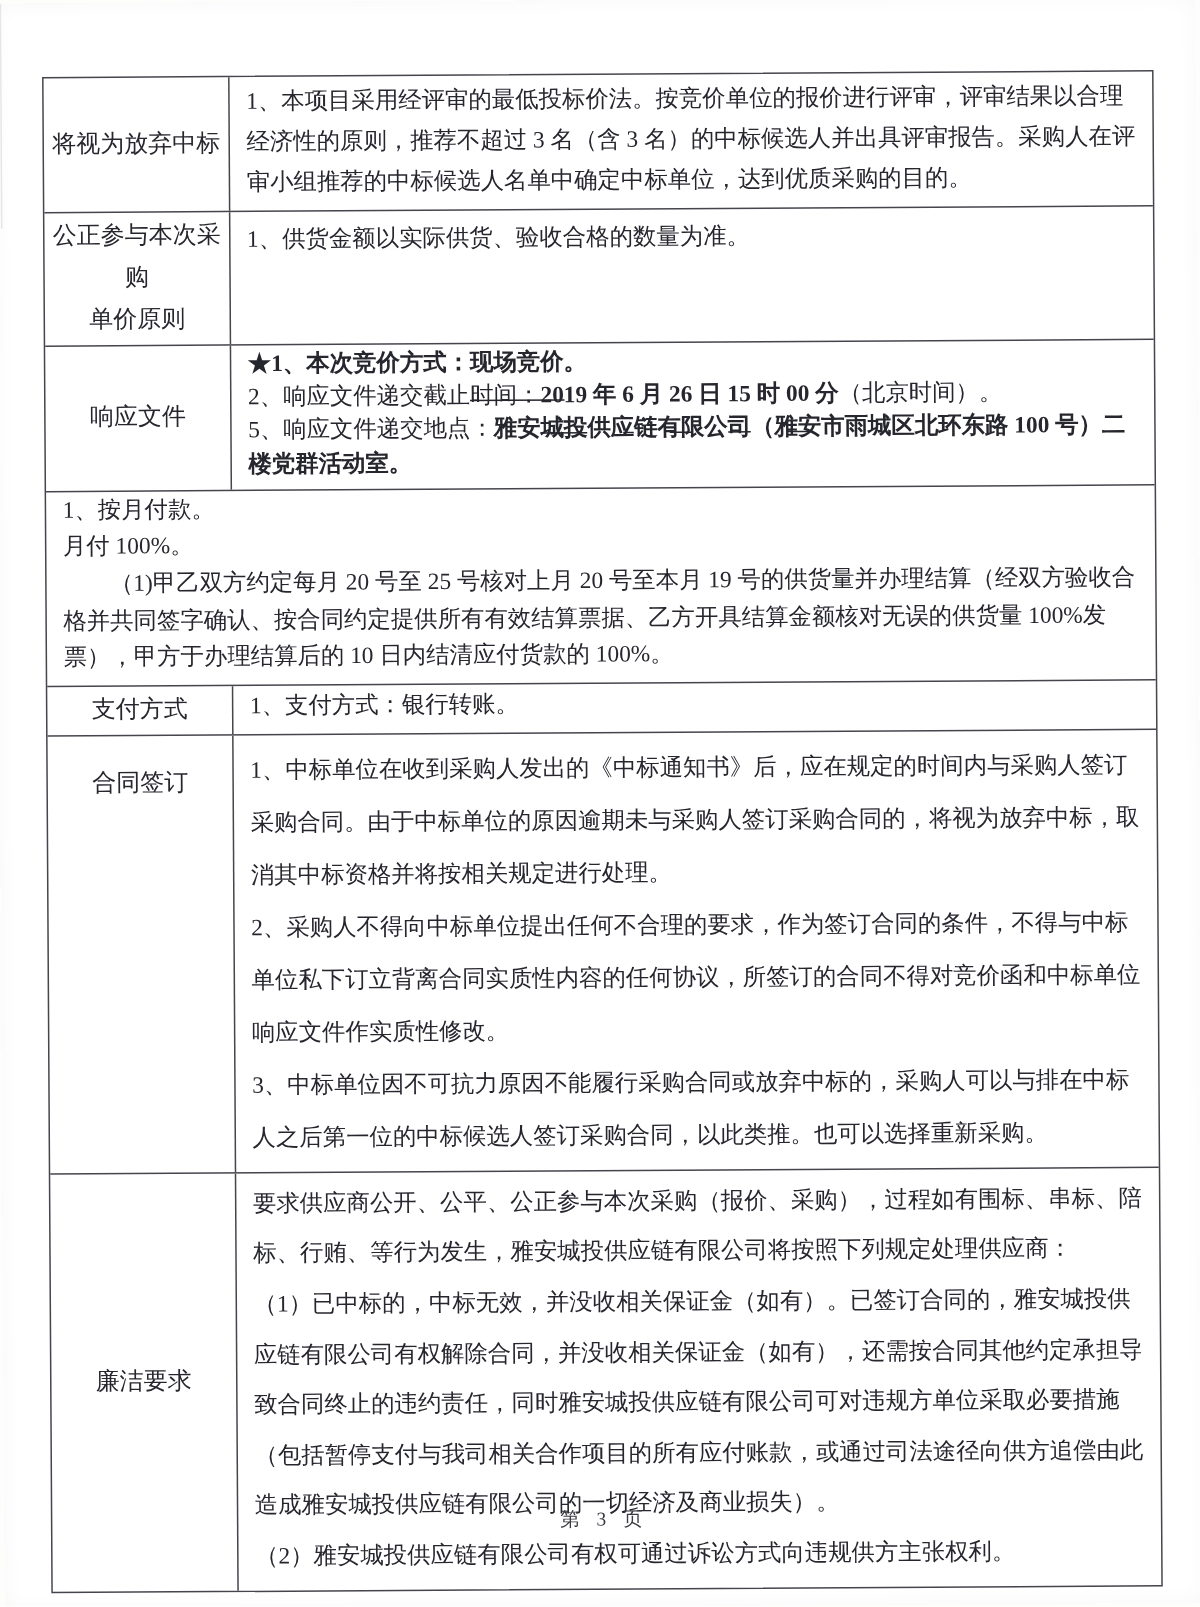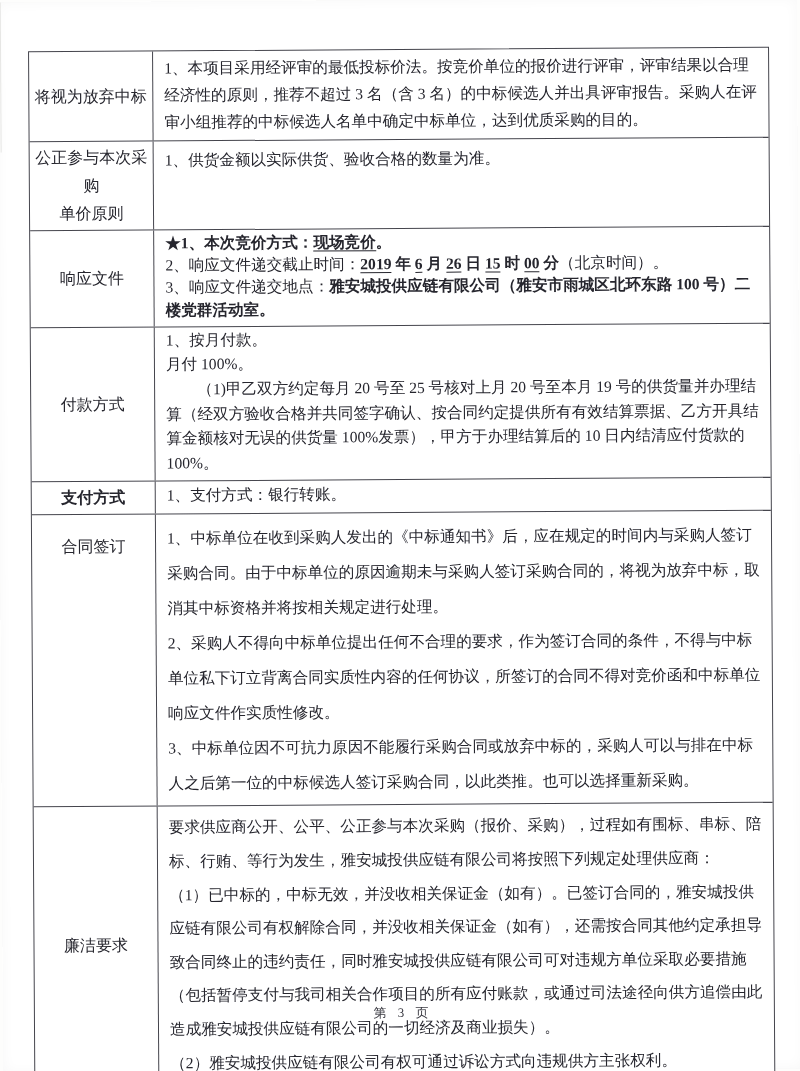--- a/index.html
+++ b/index.html
@@ -31,34 +31,34 @@
     text-align:center;font-size:16px;line-height:28px;
     padding:2px 4px;
   }
   .tcontent{
     flex:1;box-sizing:border-box;
     padding:3px 10px 5px 11px;
     font-size:15.6px;line-height:26px;
   }
   .tcontent p{margin:0;}
   .b{font-weight:bold;}
-  .u{border-bottom:1.1px solid #26262e;padding-bottom:0px;}
+  .u{border-bottom:1.1px solid #26262e;padding-bottom:16px;}
   
   .trow:nth-child(1){min-height:80px;}
   .trow:nth-child(1) .tcontent{line-height:27px;}
   .trow:nth-child(2){min-height:60px;}
   .trow:nth-child(2) .tcontent{line-height:27px;padding-top:5px;}
   .trow:nth-child(3){min-height:87px;}
   .trow:nth-child(3) .tcontent{line-height:22.2px;padding-top:2px;}
   .trow:nth-child(3) .tlabel{line-height:36px;font-family:Liberation Serif, serif;}
   .trow:nth-child(4){min-height:122px;}
   .trow:nth-child(4) .tcontent{line-height:24.6px;padding-top:1px;}
   .trow:nth-child(5){min-height:31px;}
   .trow:nth-child(5) .tcontent{line-height:26px;padding-top:1px;}
-  .trow:nth-child(5) .tlabel{line-height:22px;font-weight:bold;}
+  .trow:nth-child(5) .tlabel{line-height:22px;}
   .trow:nth-child(6){min-height:272px;}
   .trow:nth-child(6) .tcontent{line-height:35px;padding-top:6px;}
   .trow:nth-child(6) .tlabel{justify-content:flex-start;padding-top:18px;}
   .trow:nth-child(7){min-height:270px;}
   .trow:nth-child(7) .tcontent{line-height:33.6px;padding-top:4px;}
   .footer{
     position:absolute;left:0;right:0;top:1004px;
     text-align:center;font-size:13px;letter-spacing:4px;color:#3a3a42;
   }
 </style>
@@ -85,27 +85,24 @@
           <p><span>1、供货金额以实际供货、验收合格的数量为准。</span></p>
         </div>
       </div>
       <div class="trow">
         <div class="tlabel">
           <div>响应文件</div>
         </div>
         <div class="tcontent">
           <p><span class="b">★1、本次竞价方式：</span><span class="b u">现场竞价</span><span class="b">。</span></p>
           <p><span>2、响应文件递交截止时间：</span><span class="b u">2019</span><span class="b"> 年 </span><span class="b u">6</span><span class="b"> 月 </span><span class="b u">26</span><span class="b"> 日 </span><span class="b u">15</span><span class="b"> 时 </span><span class="b u">00</span><span class="b"> 分</span><span>（北京时间）。</span></p>
-          <p><span>3、响应文件递交地点：</span><span class="b">雅安城投供应链有限公司（雅安市雨城区北环东路 100 号）二楼党群活动室。</span></p>
+          <p><span>5、响应文件递交地点：</span><span class="b">雅安城投供应链有限公司（雅安市雨城区北环东路 100 号）二楼党群活动室。</span></p>
         </div>
       </div>
       <div class="trow">
-        <div class="tlabel">
-          <div>付款方式</div>
-        </div>
         <div class="tcontent">
           <p><span>1、按月付款。</span></p>
           <p><span>月付 100%。</span></p>
           <p><span>　　（1)甲乙双方约定每月 20 号至 25 号核对上月 20 号至本月 19 号的供货量并办理结算（经双方验收合格并共同签字确认、按合同约定提供所有有效结算票据、乙方开具结算金额核对无误的供货量 100%发票），甲方于办理结算后的 10 日内结清应付货款的 100%。</span></p>
         </div>
       </div>
       <div class="trow">
         <div class="tlabel">
           <div>支付方式</div>
         </div>

